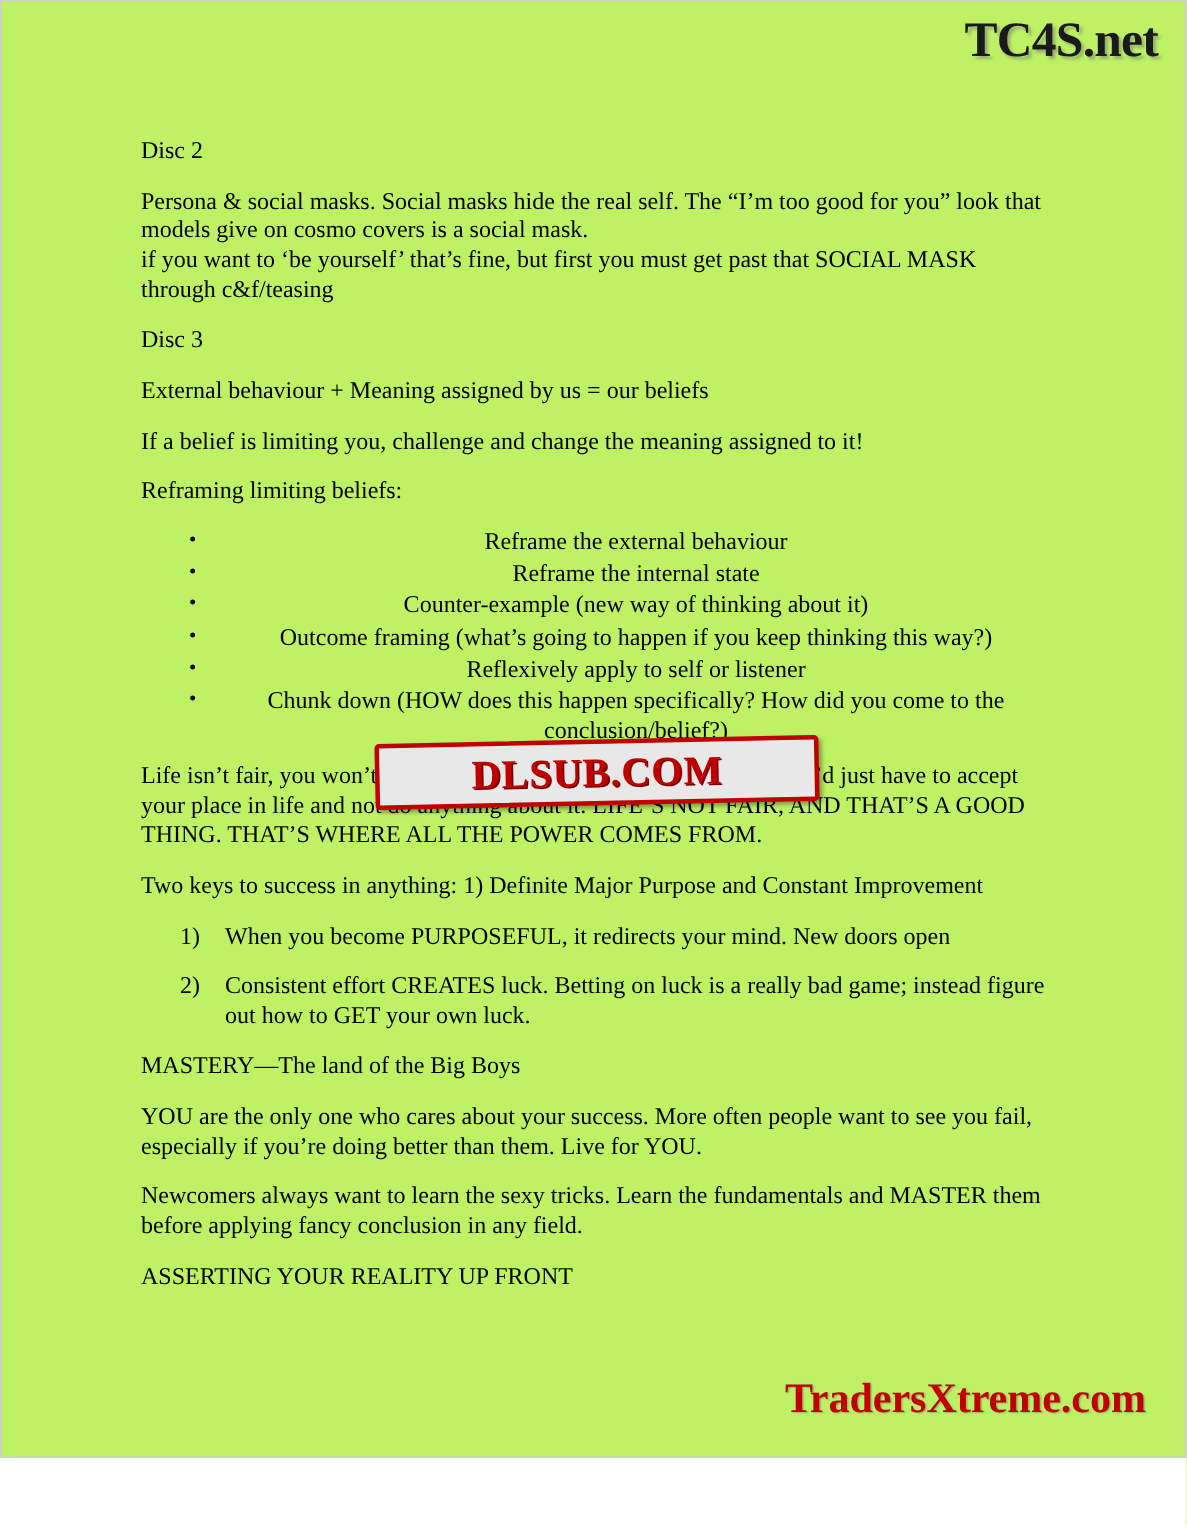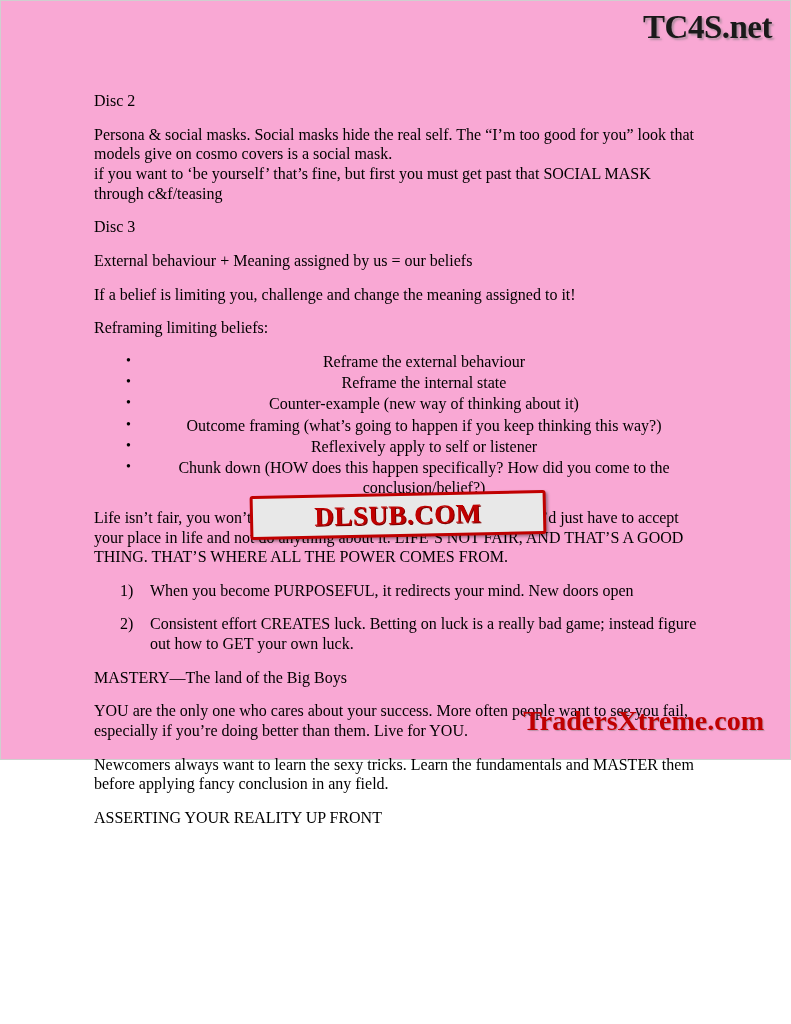--- a/index.html
+++ b/index.html
@@ -12,24 +12,24 @@
     background: #ffffff;
     font-family: "Liberation Serif", serif;
     color: #000000;
     position: relative;
     overflow: hidden;
   }
   .page {
     position: absolute;
     top: 0; left: 0;
     width: 791px;
-    height: 760px;
+    height: 972px;
     border: 1px solid #cfcfcf;
     box-sizing: border-box;
-    background: #f9a8d4;
+    background: #bef264;
     padding-left: 13px;
   }
   
   .wm-top {
     position: absolute;
     top: 8px;
     right: 18px;
     font-family: "Liberation Serif", serif;
     font-weight: bold;
     font-size: 33px;
@@ -149,20 +149,21 @@
       <li>Reframe the external behaviour</li>
       <li>Reframe the internal state</li>
       <li>Counter-example (new way of thinking about it)</li>
       <li>Outcome framing (what’s going to happen if you keep thinking this way?)</li>
       <li>Reflexively apply to self or listener</li>
       <li>Chunk down (HOW does this happen specifically? How did you come to the conclusion/belief?)</li>
     </ul>
 
     <p>Life isn’t fair, you won’t get a fair anything. If life WAS fair, then you’d just have to accept your place in life and not do anything about it. LIFE’S NOT FAIR, AND THAT’S A GOOD THING. THAT’S WHERE ALL THE POWER COMES FROM.</p>
 
+    <p>Two keys to success in anything: 1) Definite Major Purpose and Constant Improvement</p>
 
     <ol class="numbered">
       <li>When you become PURPOSEFUL, it redirects your mind. New doors open</li>
       <li>Consistent effort CREATES luck. Betting on luck is a really bad game; instead figure out how to GET your own luck.</li>
     </ol>
 
     <p>MASTERY—The land of the Big Boys</p>
     <p>YOU are the only one who cares about your success. More often people want to see you fail, especially if you’re doing better than them. Live for YOU.</p>
     <p>Newcomers always want to learn the sexy tricks. Learn the fundamentals and MASTER them before applying fancy conclusion in any field.</p>
     <p>ASSERTING YOUR REALITY UP FRONT</p>

